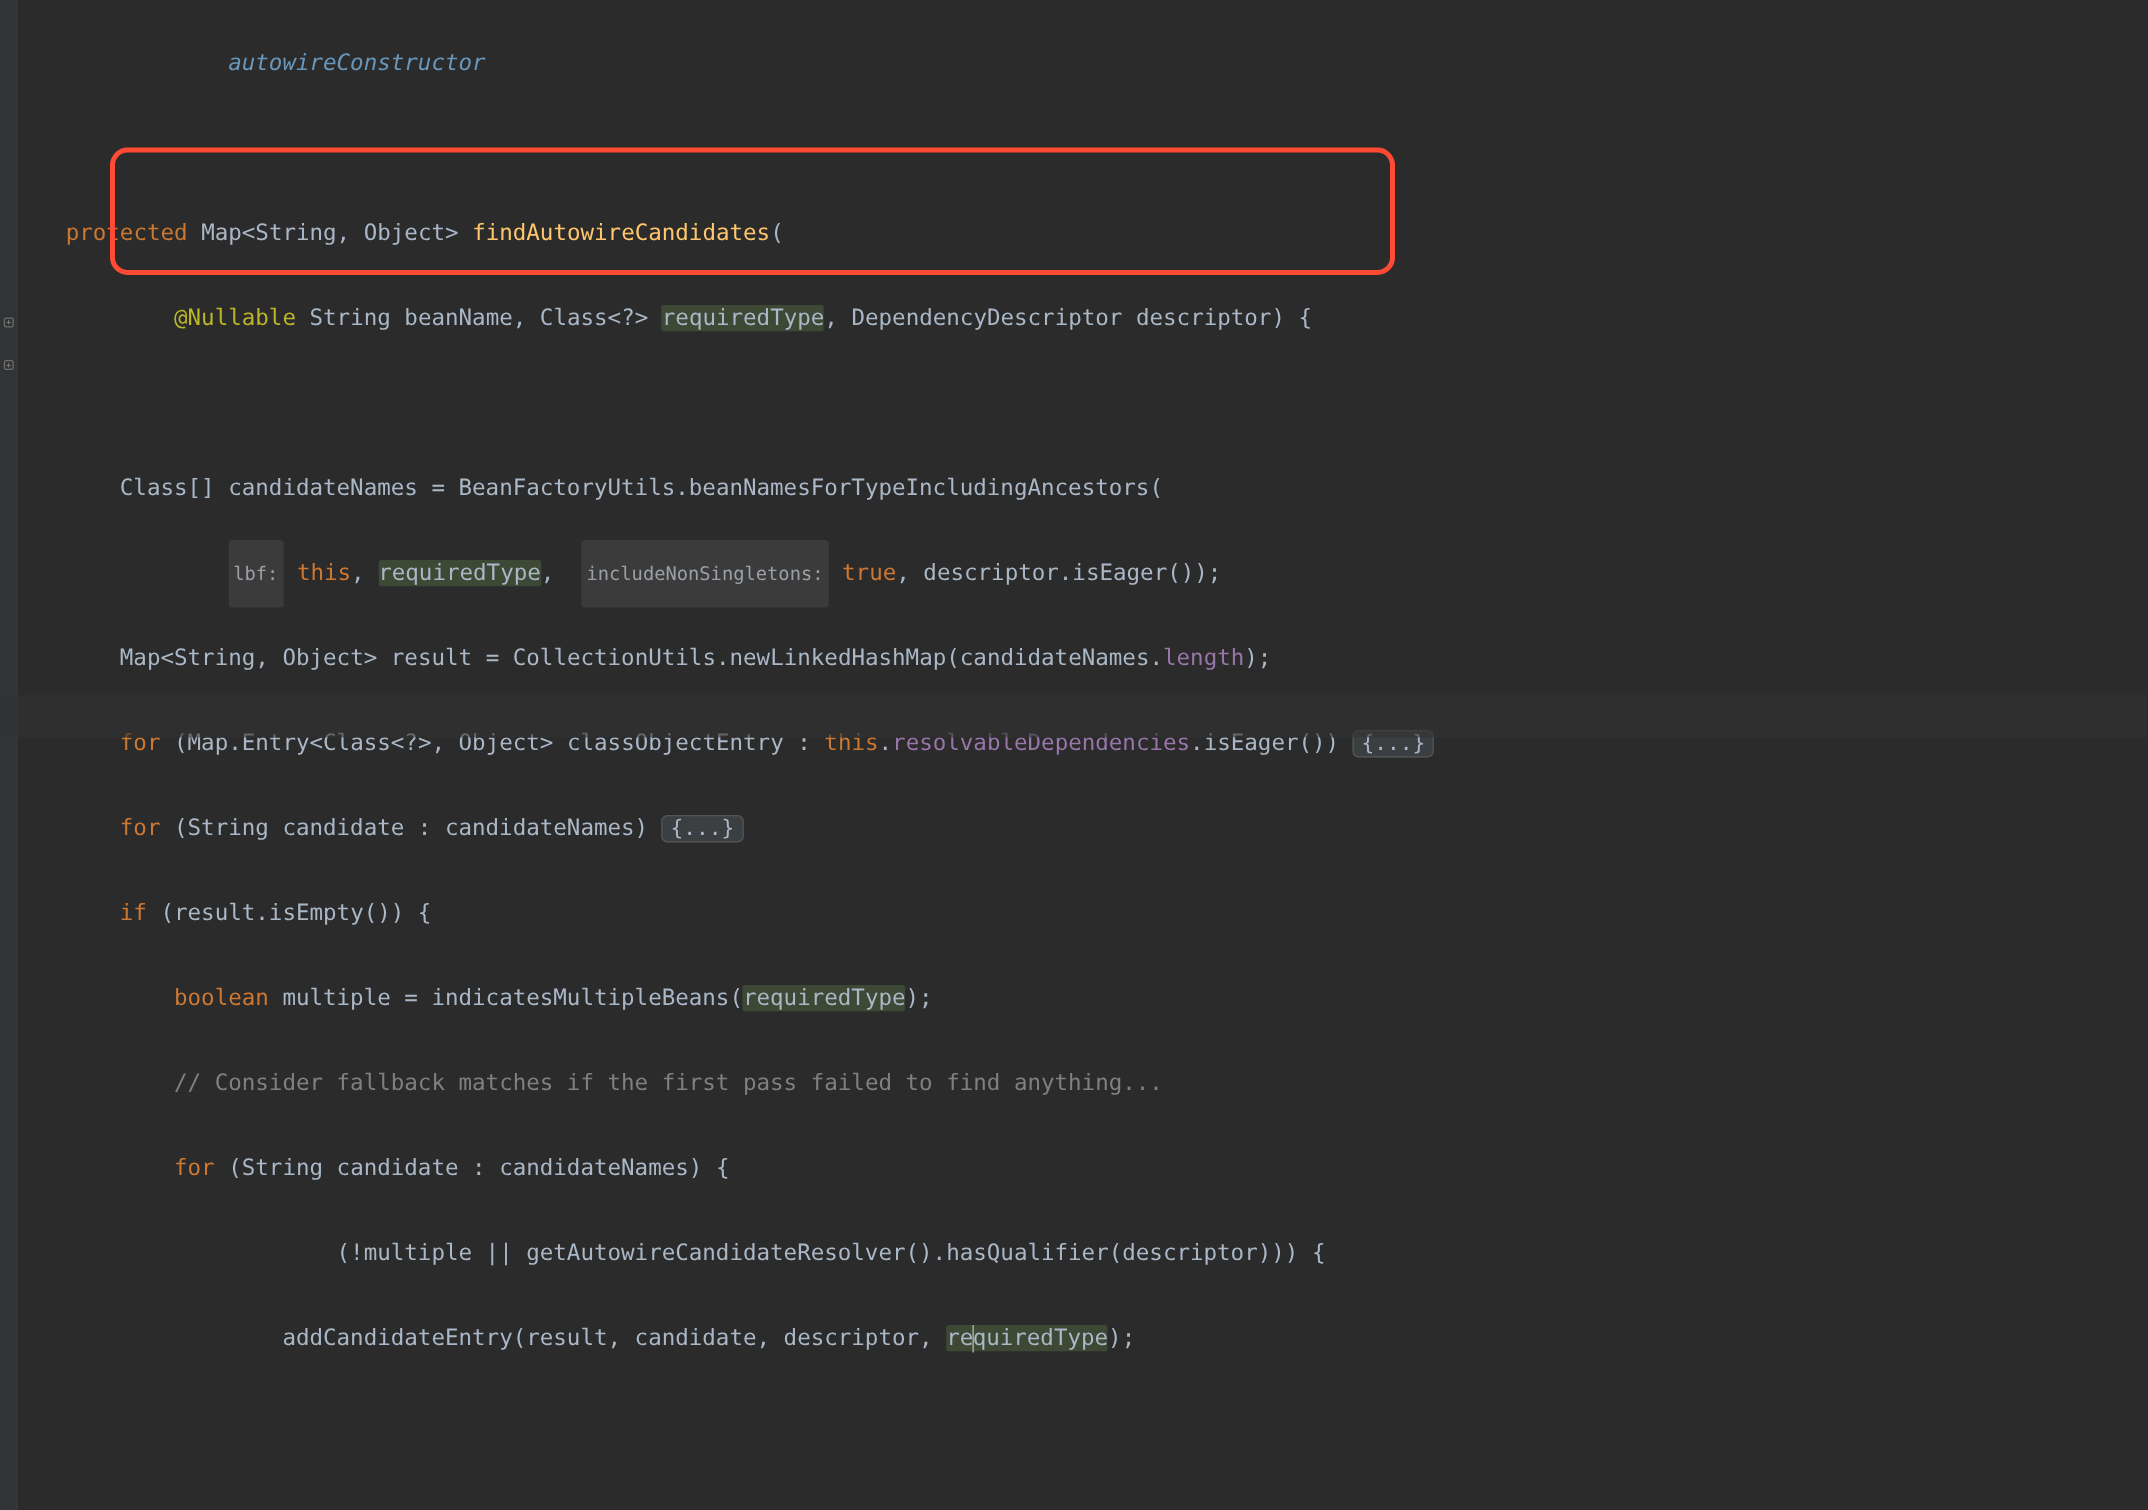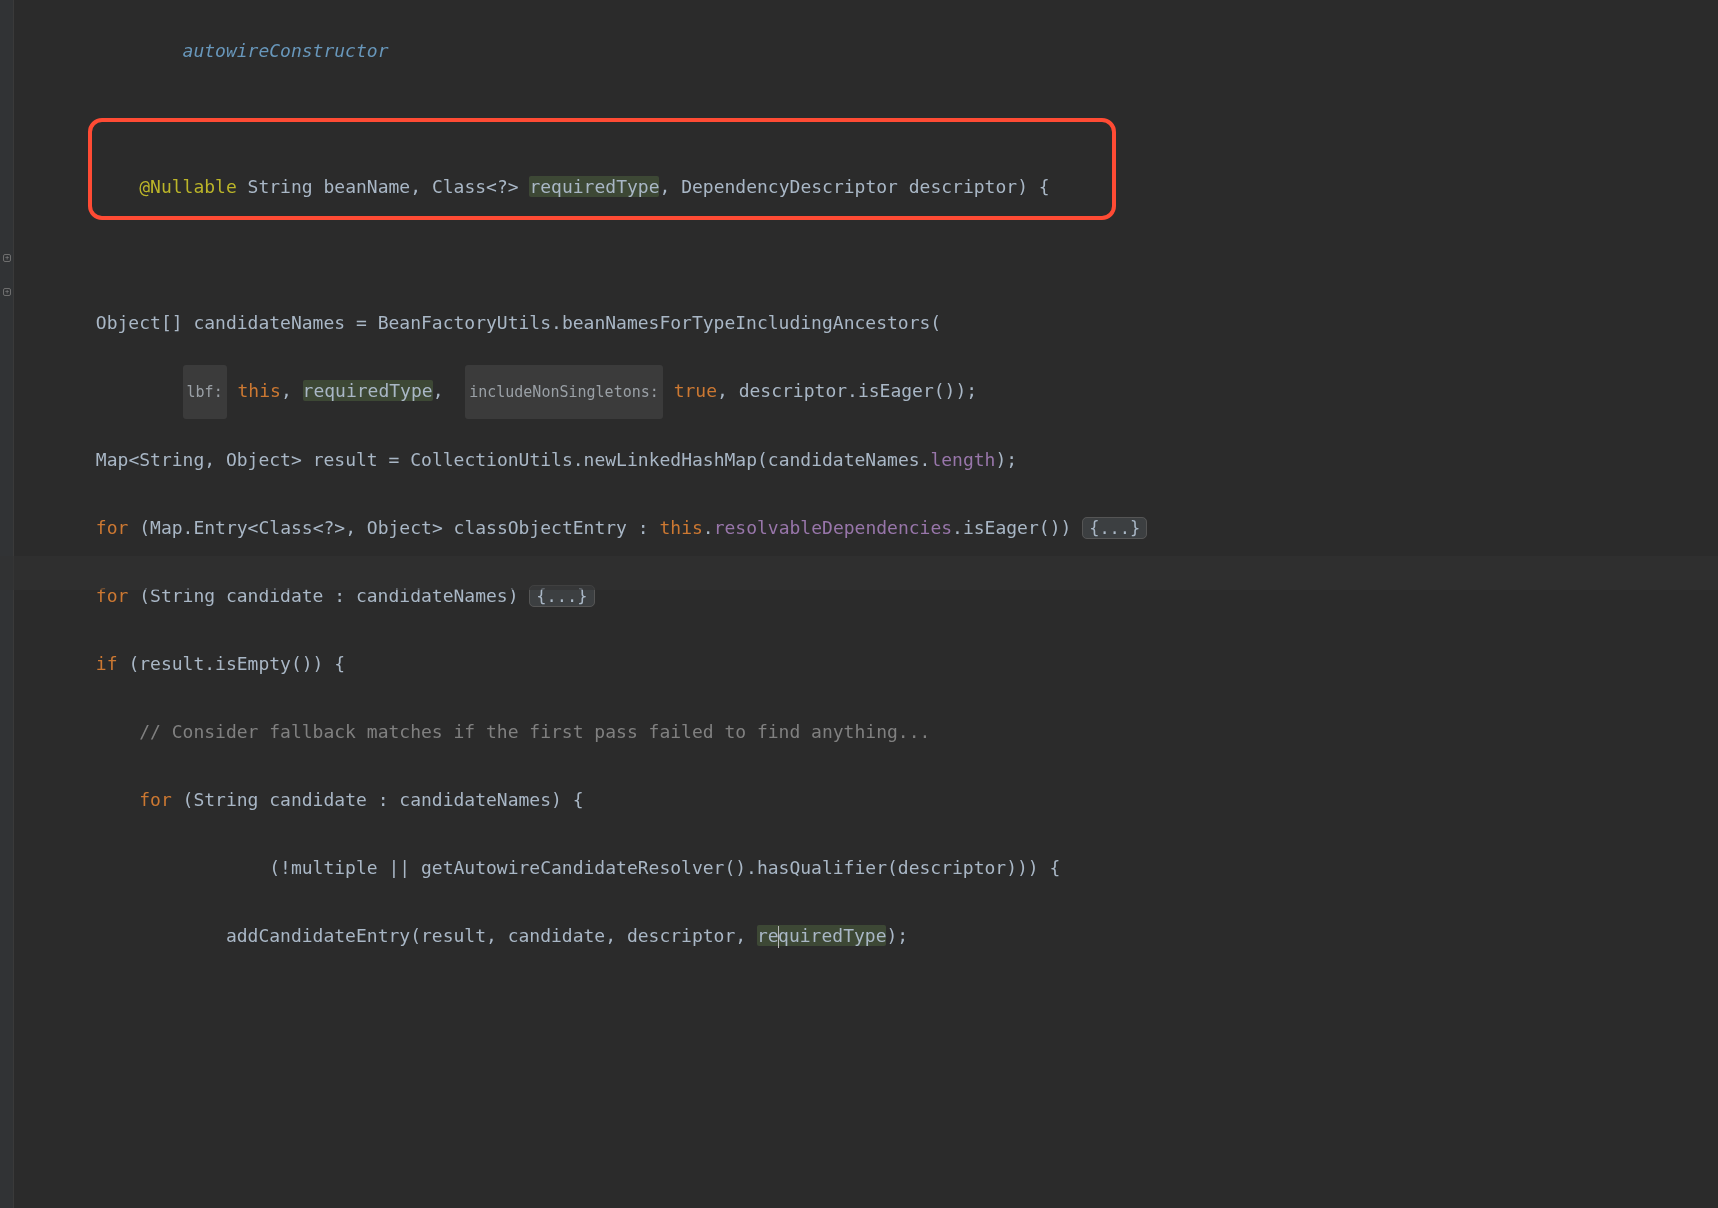--- a/index.html
+++ b/index.html
@@ -100,28 +100,30 @@
 <div class="gutter">
   <div class="fold-mark" style="top:254px">+</div>
   <div class="fold-mark" style="top:288px">+</div>
 </div>
 
 <div class="caret-line"></div>
 
 <div class="editor">
 <div class="line">               <span class="ident-link">autowireConstructor</span></div>
 <div class="line"> </div>
+<div class="line">   <span class="kw">protected</span> <span>Map</span>&lt;<span>String</span>, <span>Object</span>&gt; <span class="method-decl">findAutowireCandidates</span><span>(</span></div>
 <div class="line">           <span class="annotation">@Nullable</span> <span>String</span> <span>beanName</span>, <span>Class</span>&lt;<span>?</span>&gt; <span class="param-hl">requiredType</span>, <span>DependencyDescriptor</span> <span>descriptor</span><span>) {</span></div>
 <div class="line"> </div>
-<div class="line">       <span>Object[]</span> <span>candidateNames</span><span> = </span><span>BeanFactoryUtils</span><span>.</span><span class="static-italic">beanNamesForTypeIncludingAncestors</span><span>(</span></div>
+<div class="line">       <span>Class[]</span> <span>candidateNames</span><span> = </span><span>BeanFactoryUtils</span><span>.</span><span class="static-italic">beanNamesForTypeIncludingAncestors</span><span>(</span></div>
 <div class="line">               <span class="hint">lbf:</span> <span class="kw">this</span><span>, </span><span class="param-hl">requiredType</span><span>, </span> <span class="hint">includeNonSingletons:</span> <span class="kw">true</span><span>, descriptor.isEager());</span></div>
 <div class="line">       <span>Map</span>&lt;<span>String</span>, <span>Object</span>&gt; <span>result</span><span> = </span><span>CollectionUtils</span><span>.</span><span class="static-italic">newLinkedHashMap</span><span>(candidateNames.</span><span class="field">length</span><span>);</span></div>
 <div class="line">       <span class="kw">for</span><span> (</span><span>Map.Entry</span>&lt;<span>Class</span>&lt;<span>?</span>&gt;, <span>Object</span>&gt; <span>classObjectEntry</span><span> : </span><span class="kw">this</span><span>.</span><span class="field">resolvableDependencies</span><span>.isEager()) </span><span class="folded">{...}</span></div>
 <div class="line">       <span class="kw">for</span><span> (String candidate : candidateNames) </span><span class="folded">{...}</span></div>
 <div class="line">       <span class="kw">if</span><span> (result.isEmpty()) {</span></div>
+<div class="line">           <span class="kw">boolean</span><span> multiple = indicatesMultipleBeans(</span><span class="param-hl">requiredType</span><span>);</span></div>
 <div class="line">           <span class="comment">// Consider fallback matches if the first pass failed to find anything...</span></div>
 <div class="line">           <span class="kw">for</span><span> (String candidate : candidateNames) {</span></div>
 <div class="line">               <span>        (!multiple || getAutowireCandidateResolver().hasQualifier(descriptor))) {</span></div>
 <div class="line">               <span>    addCandidateEntry(result, candidate, descriptor, </span><span class="param-hl"><span>re</span><span class="caret"></span><span>quiredType</span></span><span>);</span></div>
 
 
 
 
 
 

